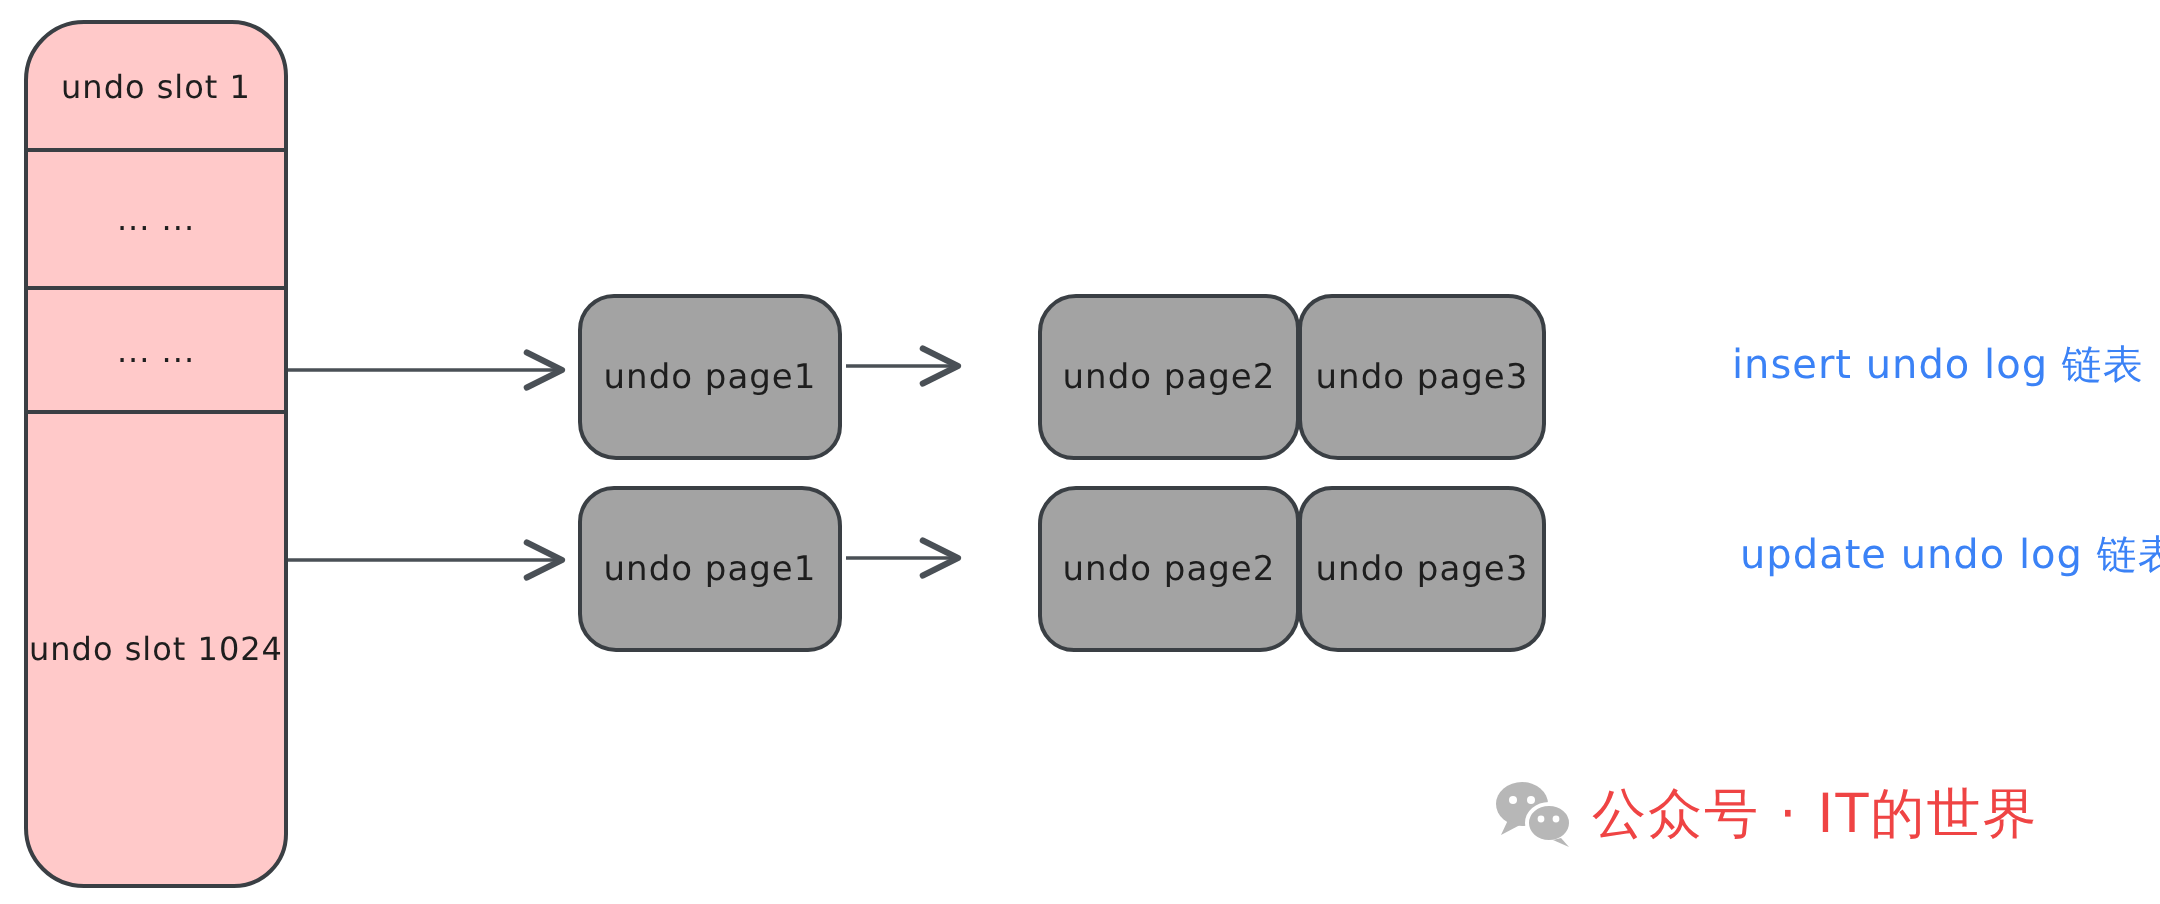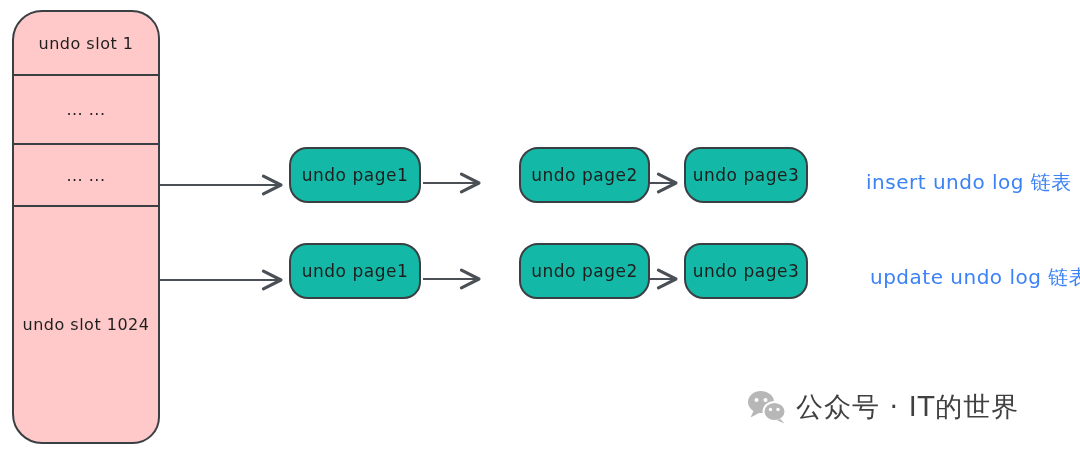--- a/index.html
+++ b/index.html
@@ -18,21 +18,21 @@
   .arrows-layer {
     position: absolute;
     left: 0; top: 0;
     width: 1080px; height: 452px;
     pointer-events: none;
   }
   
   .stack {
     position: absolute;
     left: 12px; top: 10px;
-    width: 148px; height: 434px;
+    width: 132px; height: 434px;
     box-sizing: border-box;
     background: #ffc9c9;
     border: 2.5px solid #3a3f44;
     border-radius: 30px 28px 27px 30px;
     display: flex;
     flex-direction: column;
     overflow: hidden;
   }
   .slot-cell {
     box-sizing: border-box;
@@ -48,57 +48,57 @@
   .slot-cell:last-child { border-bottom: none; flex: 1; }
   .c1 { height: 64px; }
   .c2 { height: 69px; }
   .c3 { height: 85px; }
   .c4 { height: 83px; }
   .c5 { height: 62px; }
   
   .page-box {
     position: absolute;
     box-sizing: border-box;
-    height: 56px;
-    background: #14b8a6;
+    height: 83px;
+    background: #a3a3a3;
     border: 2.5px solid #3a3f44;
     display: flex;
     align-items: center;
     justify-content: center;
     color: #1e1e1e;
     font-size: 17px;
     letter-spacing: 0.5px;
     white-space: nowrap;
   }
   .row1 { top: 147px; }
   .row2 { top: 243px; }
   .b1 { left: 289px; width: 132px; border-radius: 18px 20px 17px 19px; }
   .b2 { left: 487px; width: 131px; border-radius: 19px 17px 20px 18px; margin-left: 32px; }
-  .b3 { left: 684px; width: 124px; border-radius: 17px 19px 18px 20px; }
+  .b3 { left: 649px; width: 124px; border-radius: 17px 19px 18px 20px; }
   
   .chain-label {
     position: absolute;
     color: #3b82f6;
     font-size: 20px;
     line-height: 26px;
     letter-spacing: 0.5px;
     white-space: nowrap;
   }
   .lbl1 { left: 866px; top: 169px; }
   .lbl2 { left: 870px; top: 264px; }
   
   .watermark {
     position: absolute;
     left: 747px; top: 389px;
     display: flex;
     align-items: center;
     gap: 9px;
   }
   .watermark-text {
-    color: #404040;
+    color: #ef4444;
     font-size: 27px;
     letter-spacing: 1px;
     white-space: nowrap;
   }
 </style>
 </head>
 <body>
 
 <div class="canvas">
 

